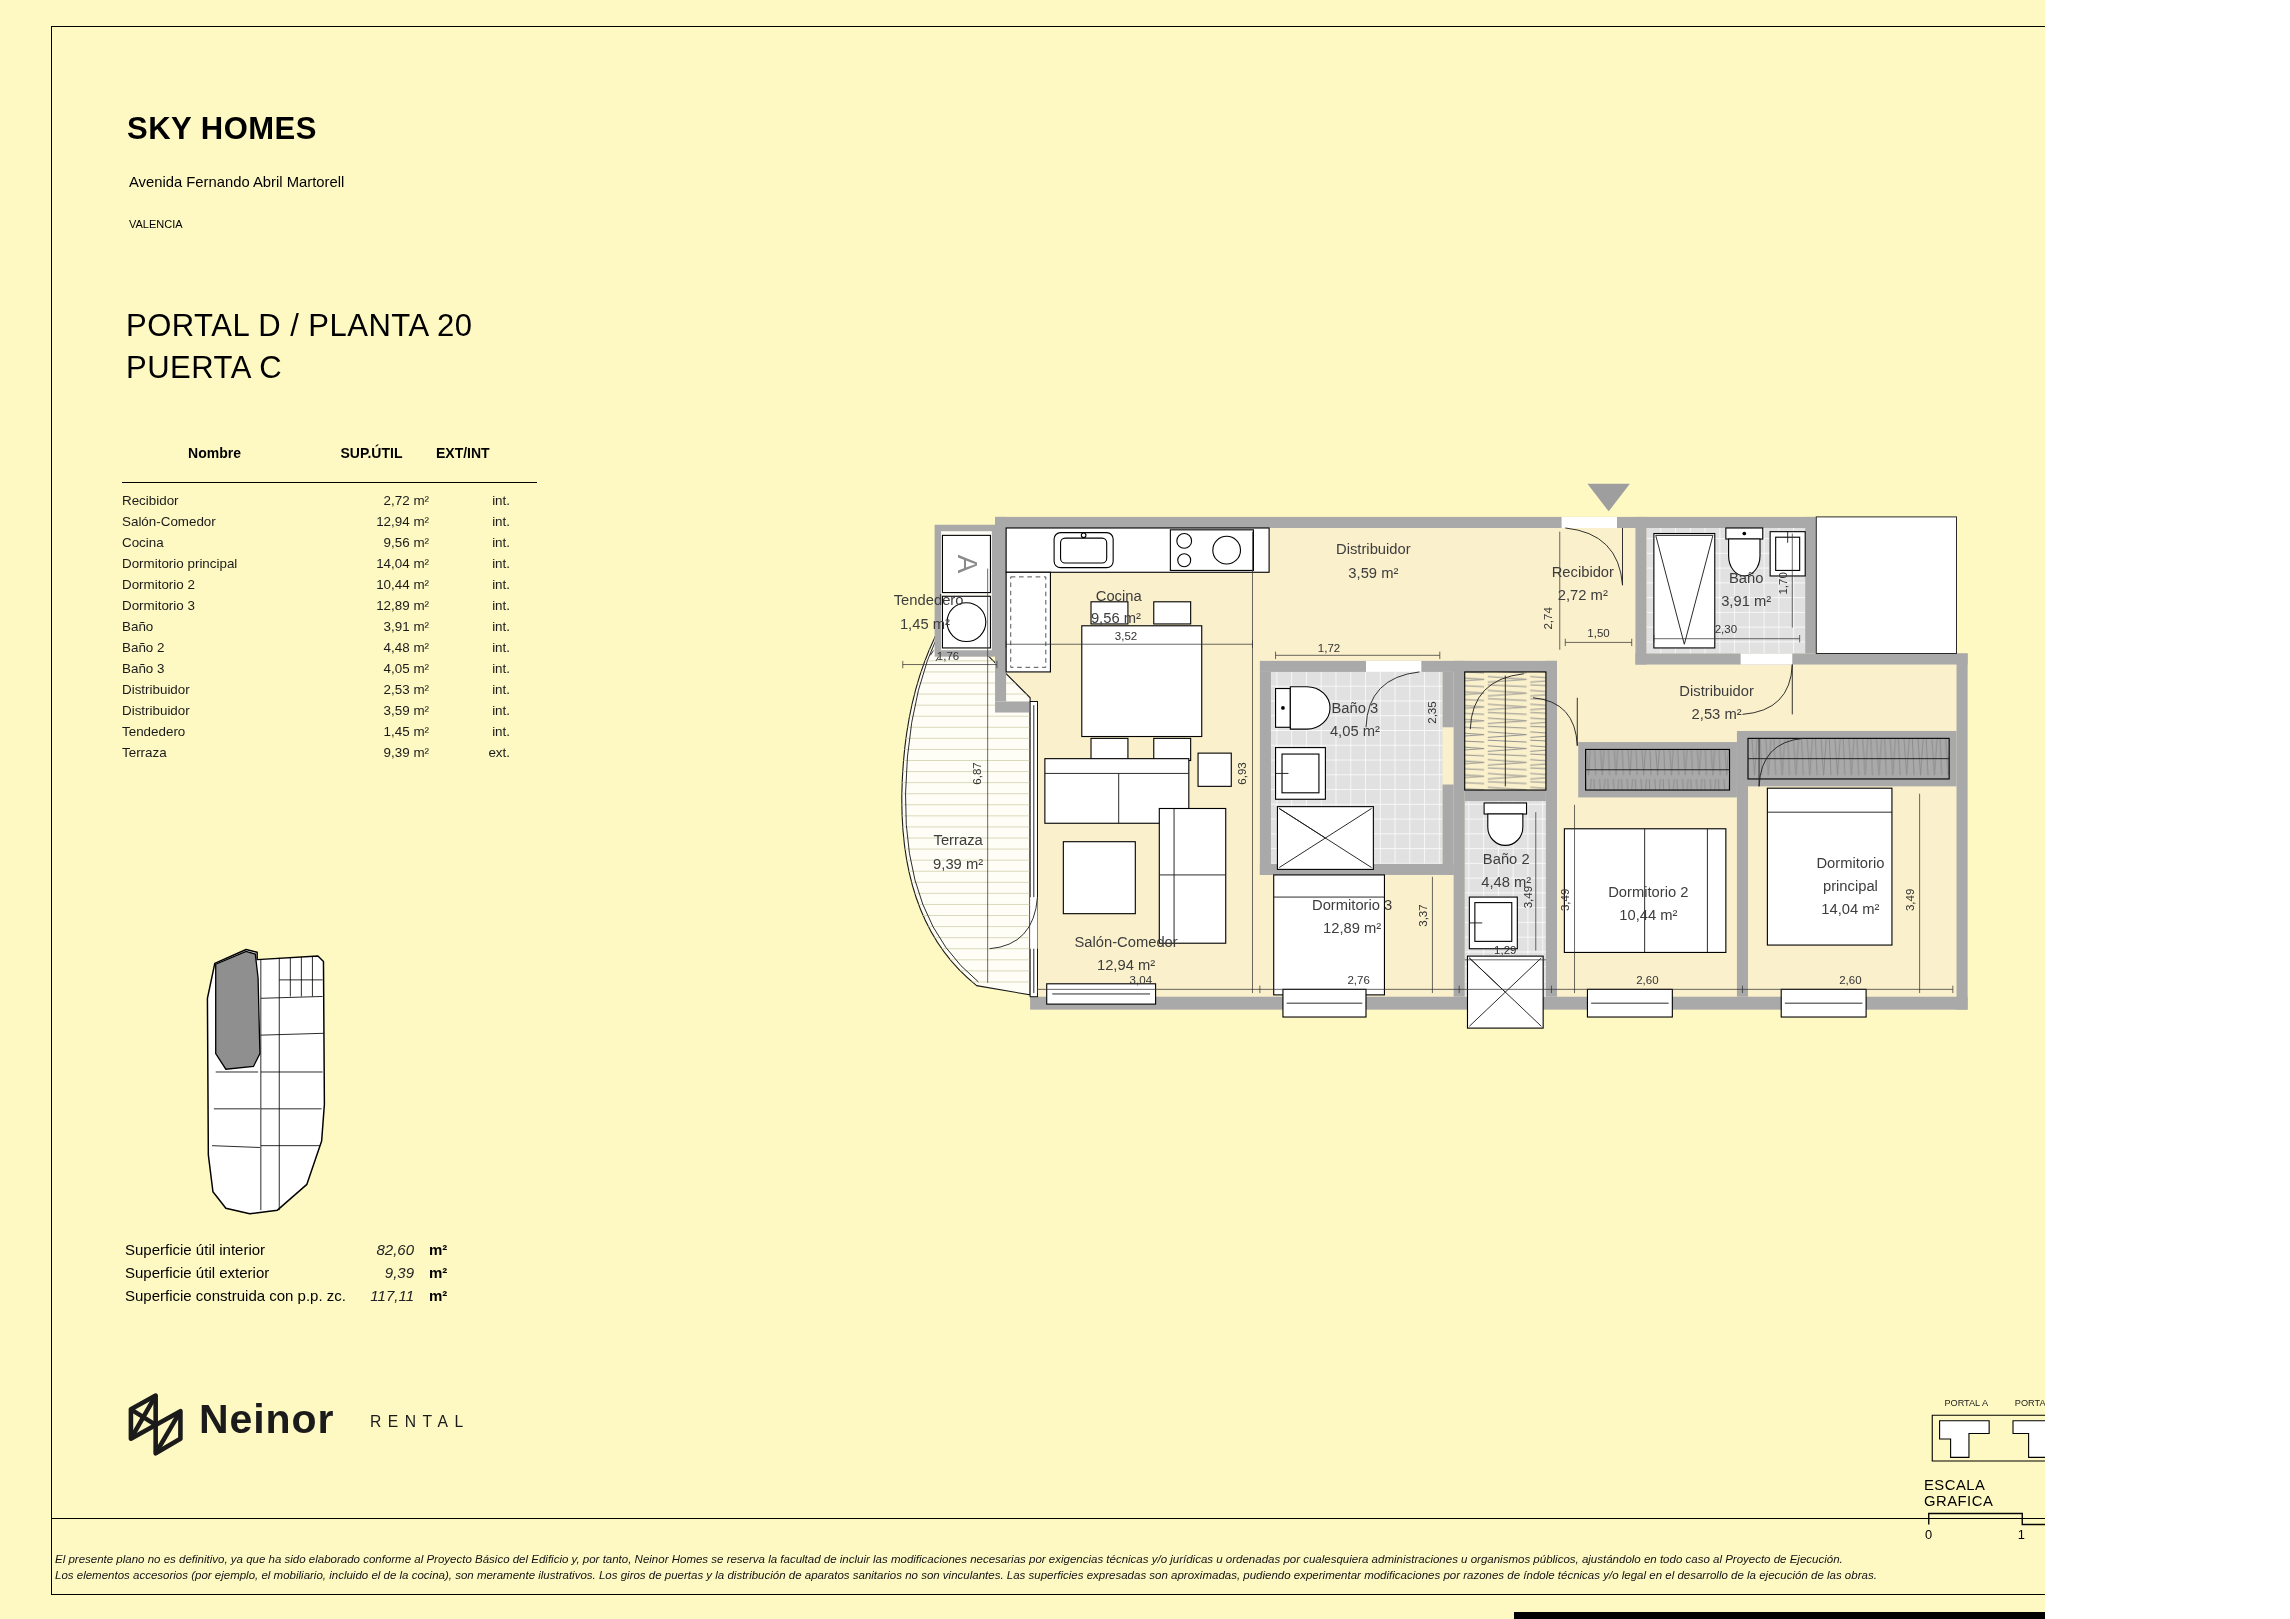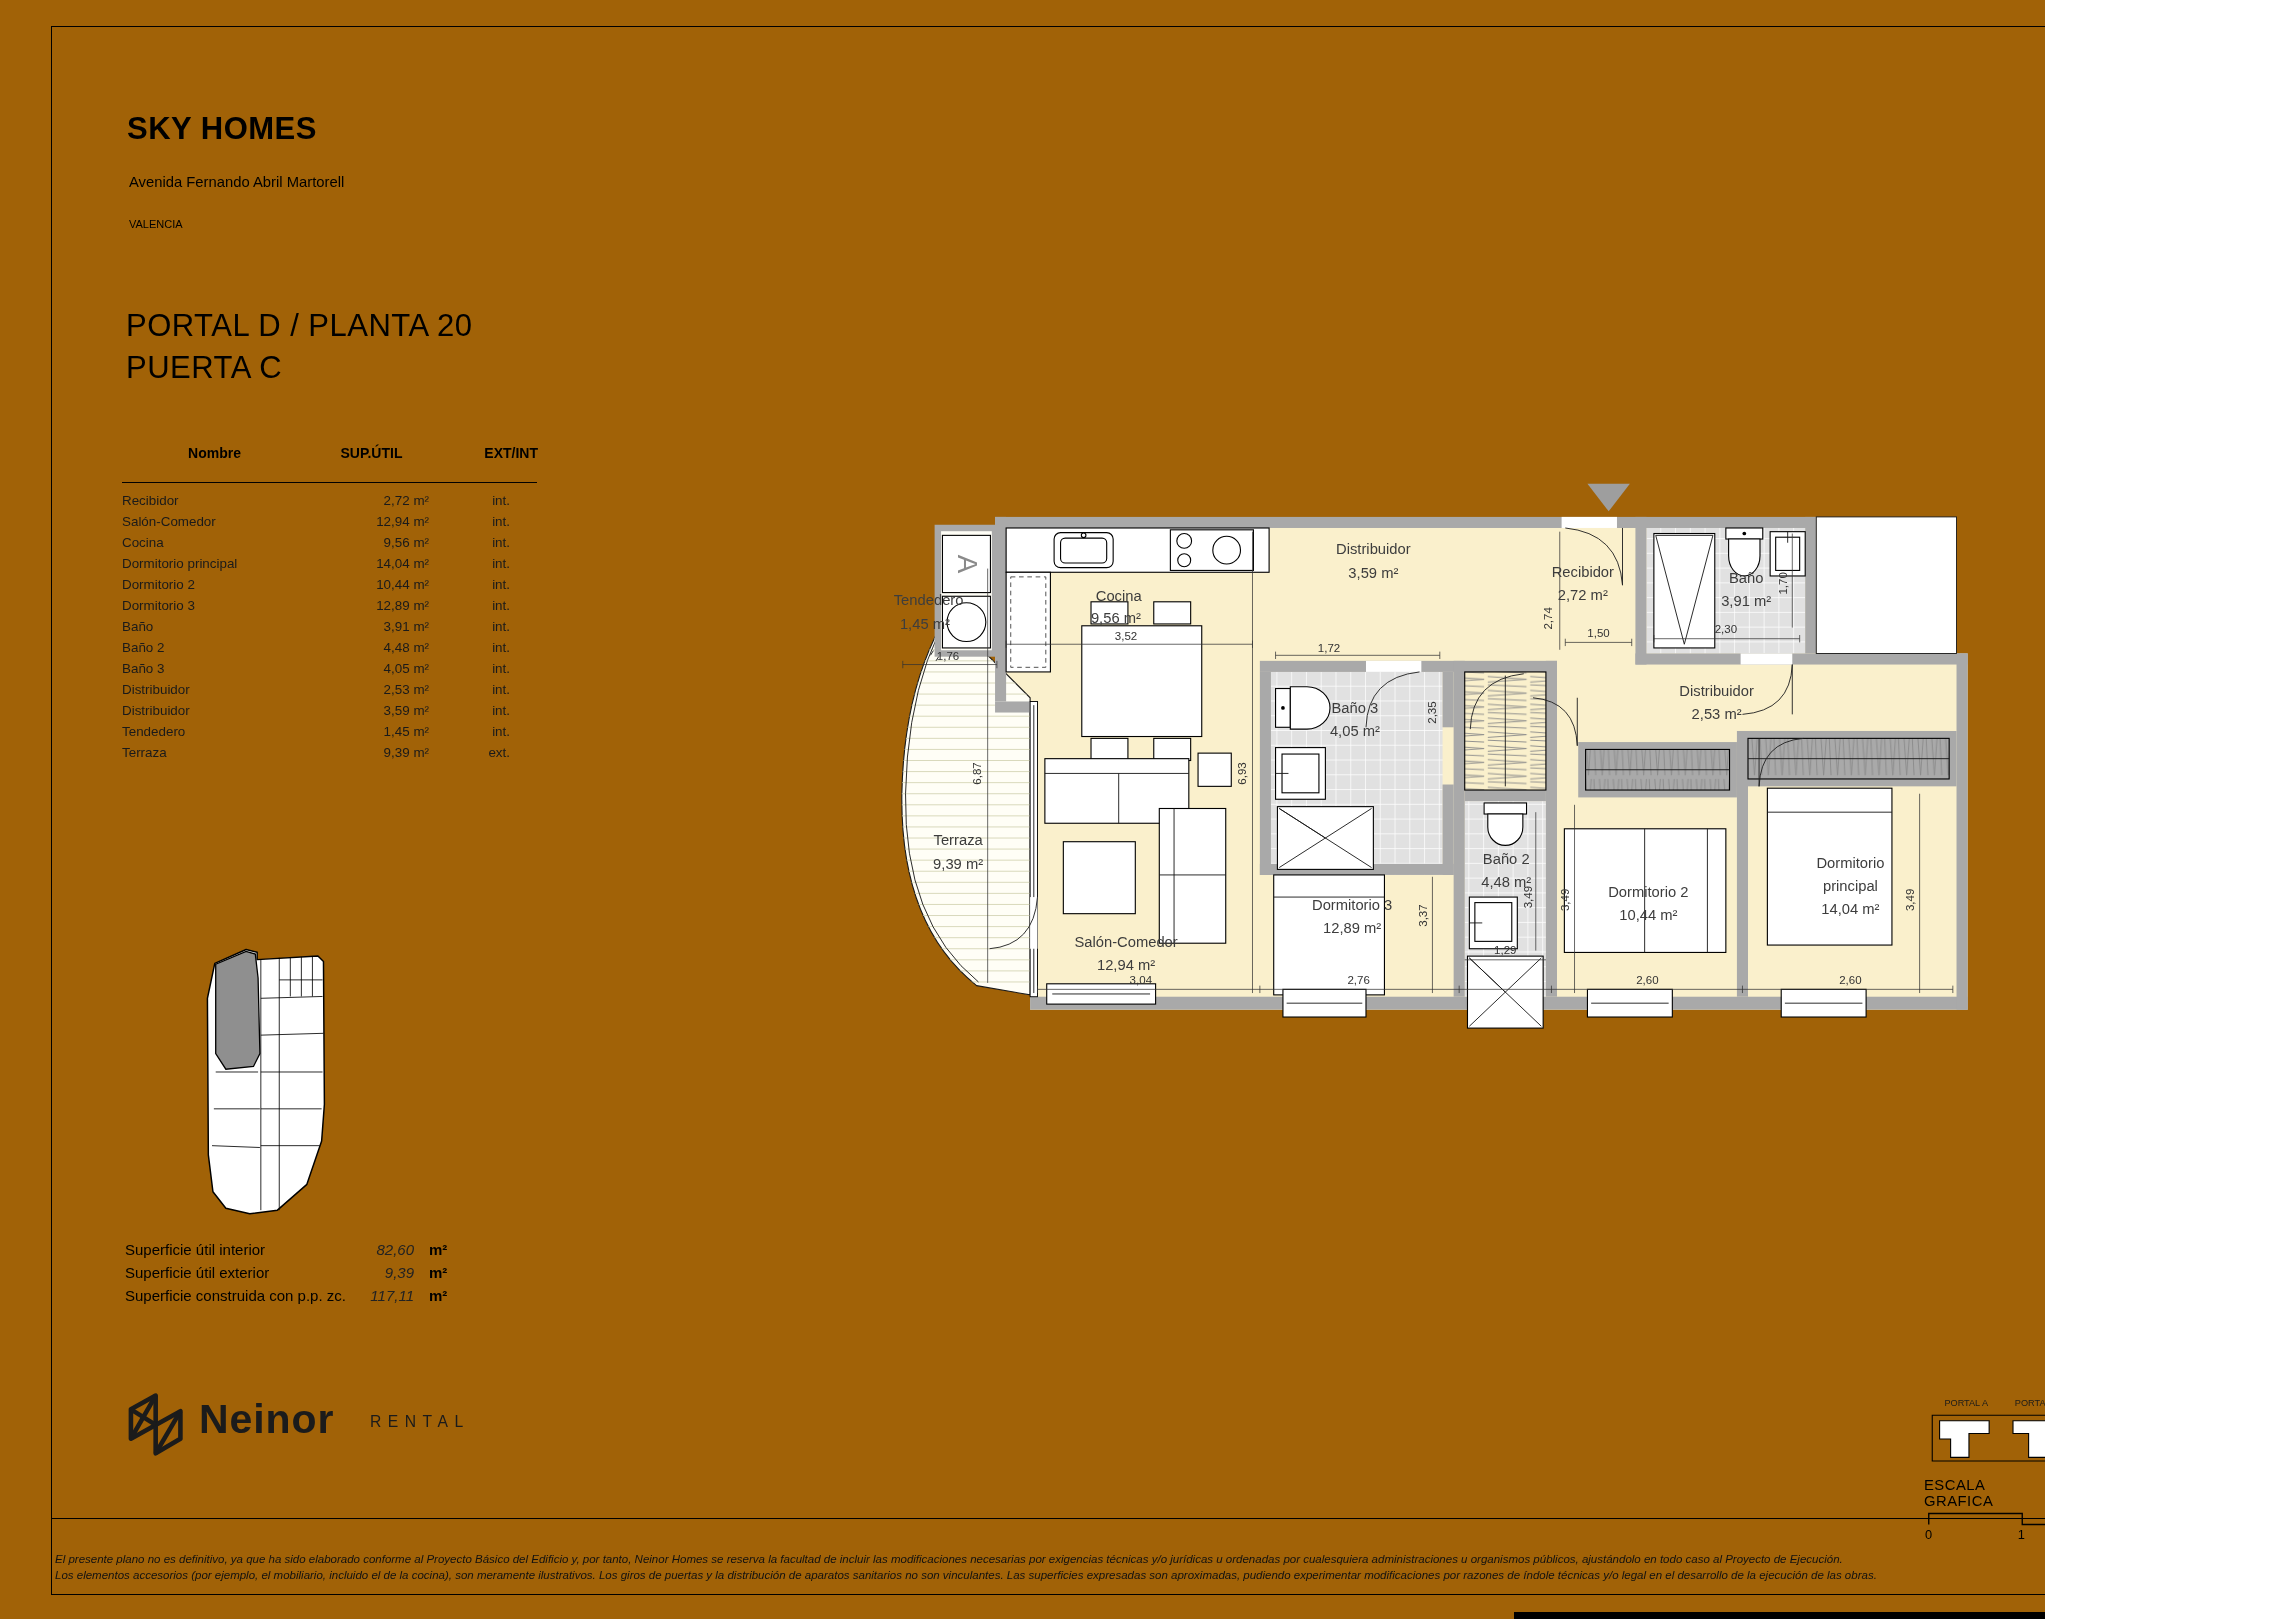--- a/index.html
+++ b/index.html
@@ -1,34 +1,34 @@
 <!DOCTYPE html>
 <html style="font-size:14.8px"><head>
 <meta charset="utf-8">
 <style>
   html,body{margin:0;padding:0;background:#fff;}
-  #sheet{position:relative;width:2045px;height:1620px;background:#a16207;
+  #sheet{position:relative;width:2045px;height:1620px;background:#fef9c3;
          font-family:"Liberation Sans",sans-serif;color:#000;overflow:hidden;}
   .abs{position:absolute;}
   
   #frame{left:51px;top:26px;width:2210px;height:1567px;border:1.8px solid #000;}
   #footer-sep{left:51px;top:1518px;width:2212px;height:0;border-top:1.8px solid #000;}
   #bottom-bar{left:1514px;top:1612px;width:777px;height:7.4px;background:#000;}
   
   #project-title{left:127px;top:111px;font-size:31px;font-weight:bold;letter-spacing:0.5px;}
   #project-address{left:129px;top:174px;font-size:14.8px;}
   #project-city{left:129px;top:218px;font-size:11px;}
   #plan-title{left:126px;top:305px;font-size:31px;line-height:42px;letter-spacing:0.5px;}
   
   #room-table{left:122px;top:445px;width:415px;}
   #room-table .thead{display:grid;grid-template-columns:185px 129px 102px;font-weight:bold;font-size:14px;
        border-bottom:1.8px solid #000;padding-bottom:21px;}
   #room-table .thead .c1{text-align:center;}
   #room-table .thead .c2{text-align:center;}
-  #room-table .thead .c3{text-align:right;}
+  #room-table .thead .c3{text-align:left;}
   #room-table .trow{display:grid;grid-template-columns:194px 113px 81px;font-size:13.4px;height:21px;
        align-items:center;color:#1a1a1a;}
   #room-table .trow .c2{text-align:right;}
   #room-table .trow .c3{text-align:right;}
   #room-table .tbody{padding-top:7.4px;}
   
   #summary{left:125px;top:1238px;width:332px;}
   #summary .srow{display:grid;grid-template-columns:222px 67px 37px;font-size:15px;height:23px;align-items:center;}
   #summary .srow .sval{text-align:right;font-style:italic;color:#222;}
   #summary .srow .sunit{text-align:left;padding-left:15px;font-weight:bold;}

